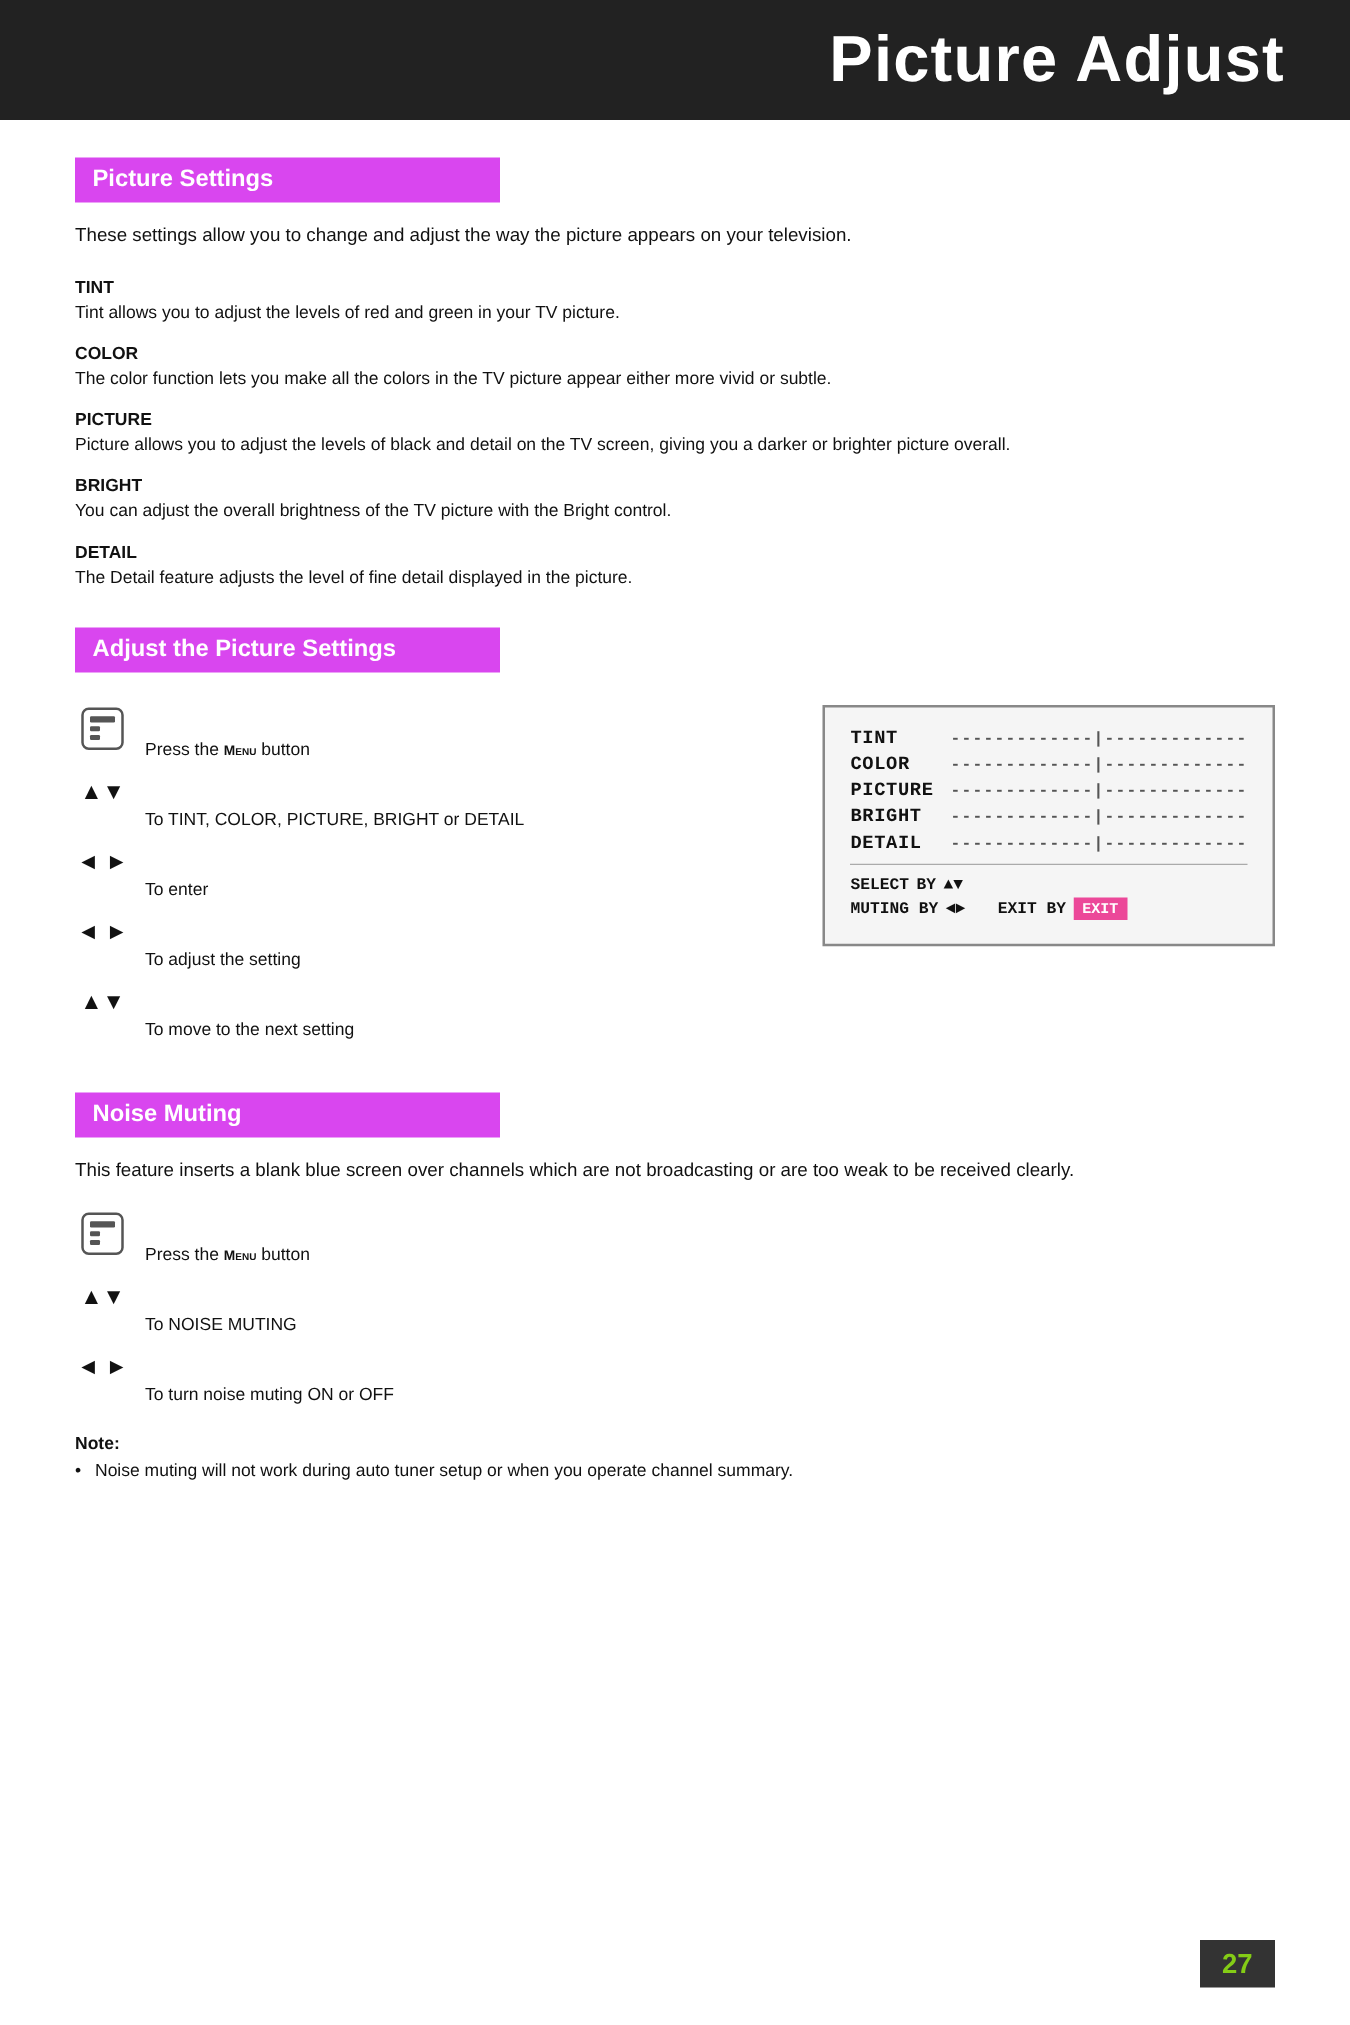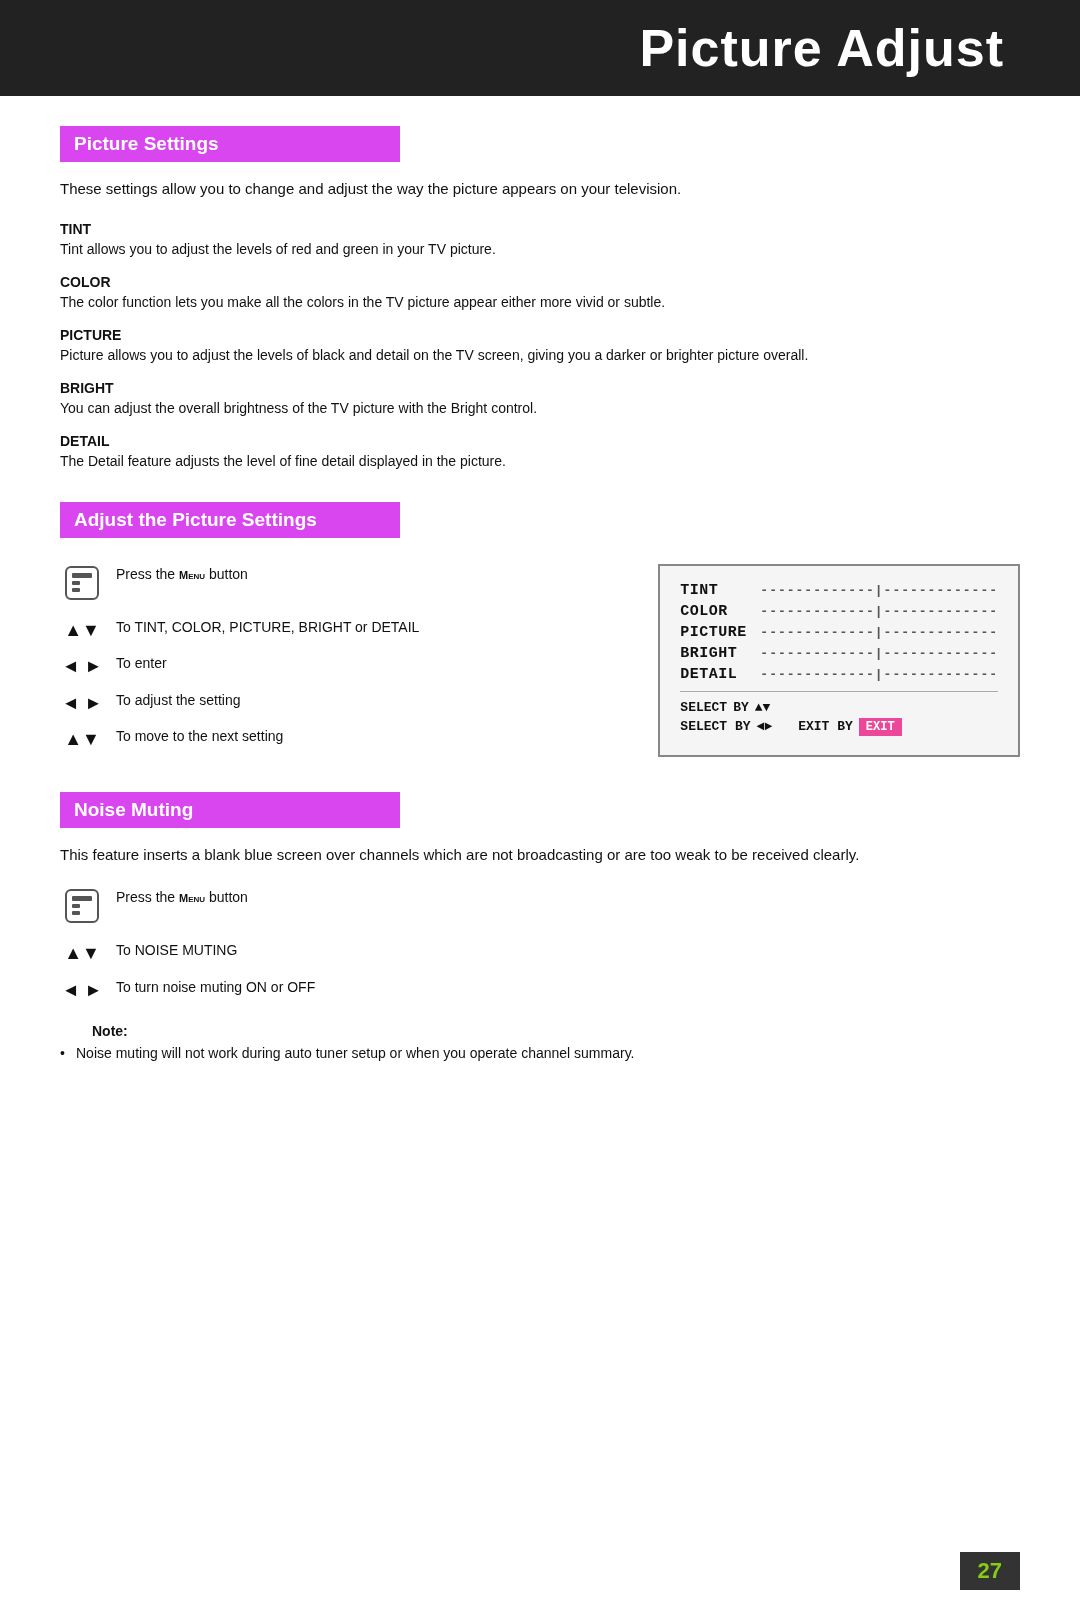--- a/index.html
+++ b/index.html
@@ -10,21 +10,21 @@
       color: #111;
       width: 1080px;
       min-height: 1620px;
       padding: 0;
     }
 
     
     .page-header {
       background: #222222;
       text-align: right;
-      padding: 18px 76px 18px 0;
+      padding: 18px 52px 18px 0;
     }
     .page-header h1 {
       color: #ffffff;
       font-size: 52px;
       font-weight: bold;
       letter-spacing: 1px;
     }
 
     
     .content {
@@ -91,20 +91,21 @@
       min-width: 44px;
       text-align: center;
       font-size: 17px;
       line-height: 1.4;
       padding-top: 1px;
     }
 
     .step-text {
       font-size: 14px;
       line-height: 1.5;
+      margin-top: 25px;
     }
 
     
     .tv-screen {
       border: 2px solid #888;
       padding: 16px 20px;
       min-width: 320px;
       background: #f5f5f5;
       font-family: 'Courier New', monospace;
     }
@@ -163,21 +164,20 @@
     }
 
     .note-block {
       margin-top: 20px;
     }
 
     .note-block .note-title {
       font-weight: bold;
       font-size: 14px;
       margin-bottom: 4px;
-      margin-left: 32px;
     }
 
     .note-block .note-text {
       font-size: 14px;
       line-height: 1.5;
     }
 
     .bullet-item {
       padding-left: 16px;
       position: relative;
@@ -311,21 +311,21 @@
 
           <hr class="tv-divider">
 
           <div class="tv-controls">
             <div class="ctrl-row">
               <span>SELECT</span>
               <span>BY</span>
               <span>▲▼</span>
             </div>
             <div class="ctrl-row">
-              <span>SELECT BY</span>
+              <span>MUTING BY</span>
               <span>◄►</span>
               <span style="margin-left:20px;">EXIT BY</span>
               <span class="exit-btn">EXIT</span>
             </div>
           </div>
         </div>
 
       </div>
     </div>
 

